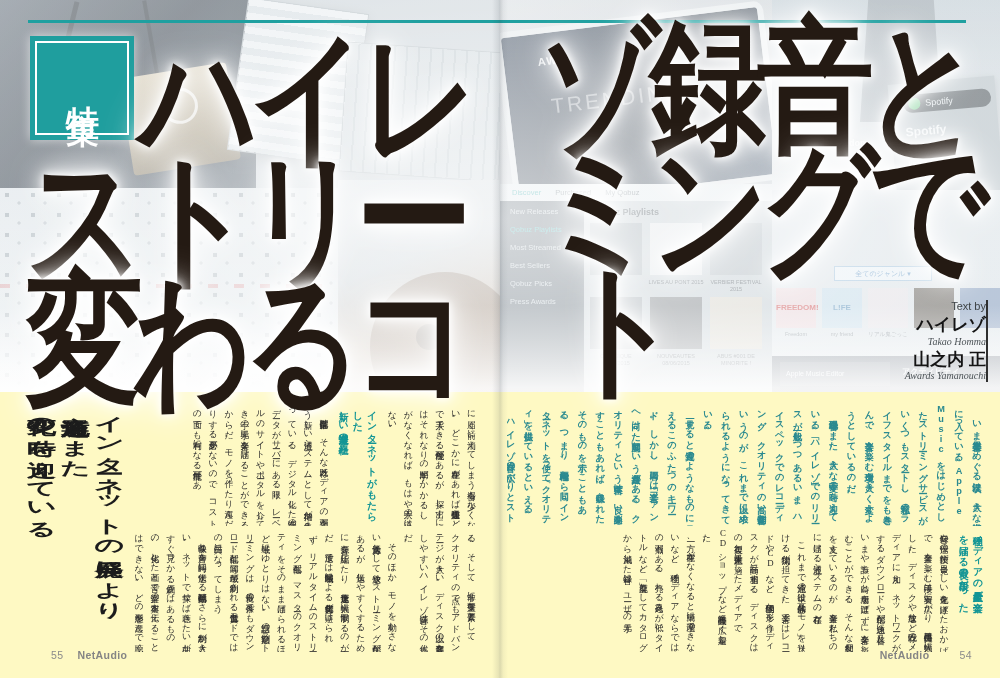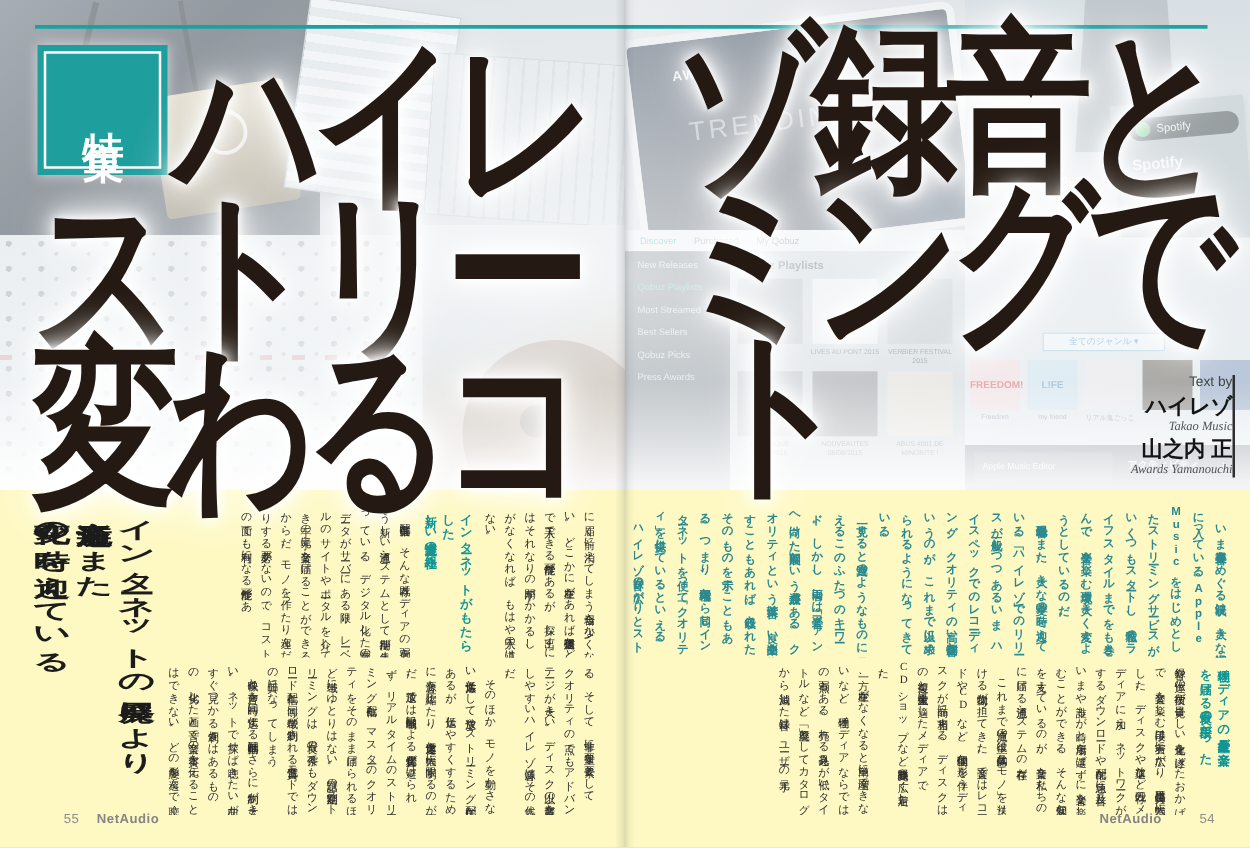--- a/index.html
+++ b/index.html
@@ -229,21 +229,21 @@
     <div class="hl hl-l1">ハイレ</div>
     <div class="hl hl-l2">ストリー</div>
     <div class="hl hl-l3">変わるコ</div>
     <div class="hl hl-r1">ゾ録音と</div>
     <div class="hl hl-r2">ミングで</div>
     <div class="hl hl-r3">ト</div>
 
     <div class="credits">
       <div class="tby">Text by</div>
       <div class="nm">ハイレゾ</div>
-      <div class="rj">Takao Music</div>
+      <div class="rj">Takao Homma</div>
       <div class="nm">山之内 正</div>
       <div class="rj">Awards Yamanouchi</div>
     </div>
   </div>
 
   <div class="band band-54-lead">
     <div class="vtext lead">　いま音楽業界をめぐる状況は、大きな過渡期に入っている。Apple Musicをはじめとしたストリーミングサービスがいくつもスタートし、私達のライフスタイルまでをも巻き込んで、音楽を楽しむ環境を大きく変えようとしているのだ。
 　録音現場もまた、大きな変革の時を迎えている。「ハイレゾ」でのリリースが一般化しつつあるいま、ハイスペックでのレコーディング、クオリティの高い音楽制作というのが、これまで以上に求められるようになってきている。
 　一見すると真逆のようなものに見えるこのふたつのキーワード。しかし、両者には「音楽ファンへ向けた展開」という共通点がある。クオリティという言葉は、良い楽曲を指すこともあれば、収録された音そのものを示すこともある。つまり、両極端から同じインターネットを使って「クオリティ」を提供しているといえる。
 　ハイレゾ録音の広がりとストリーミングサービスのはじまりは、私達に何をもたらしてくれるのか？　さまざまな角度から追ってみた。（編集部）</div>

